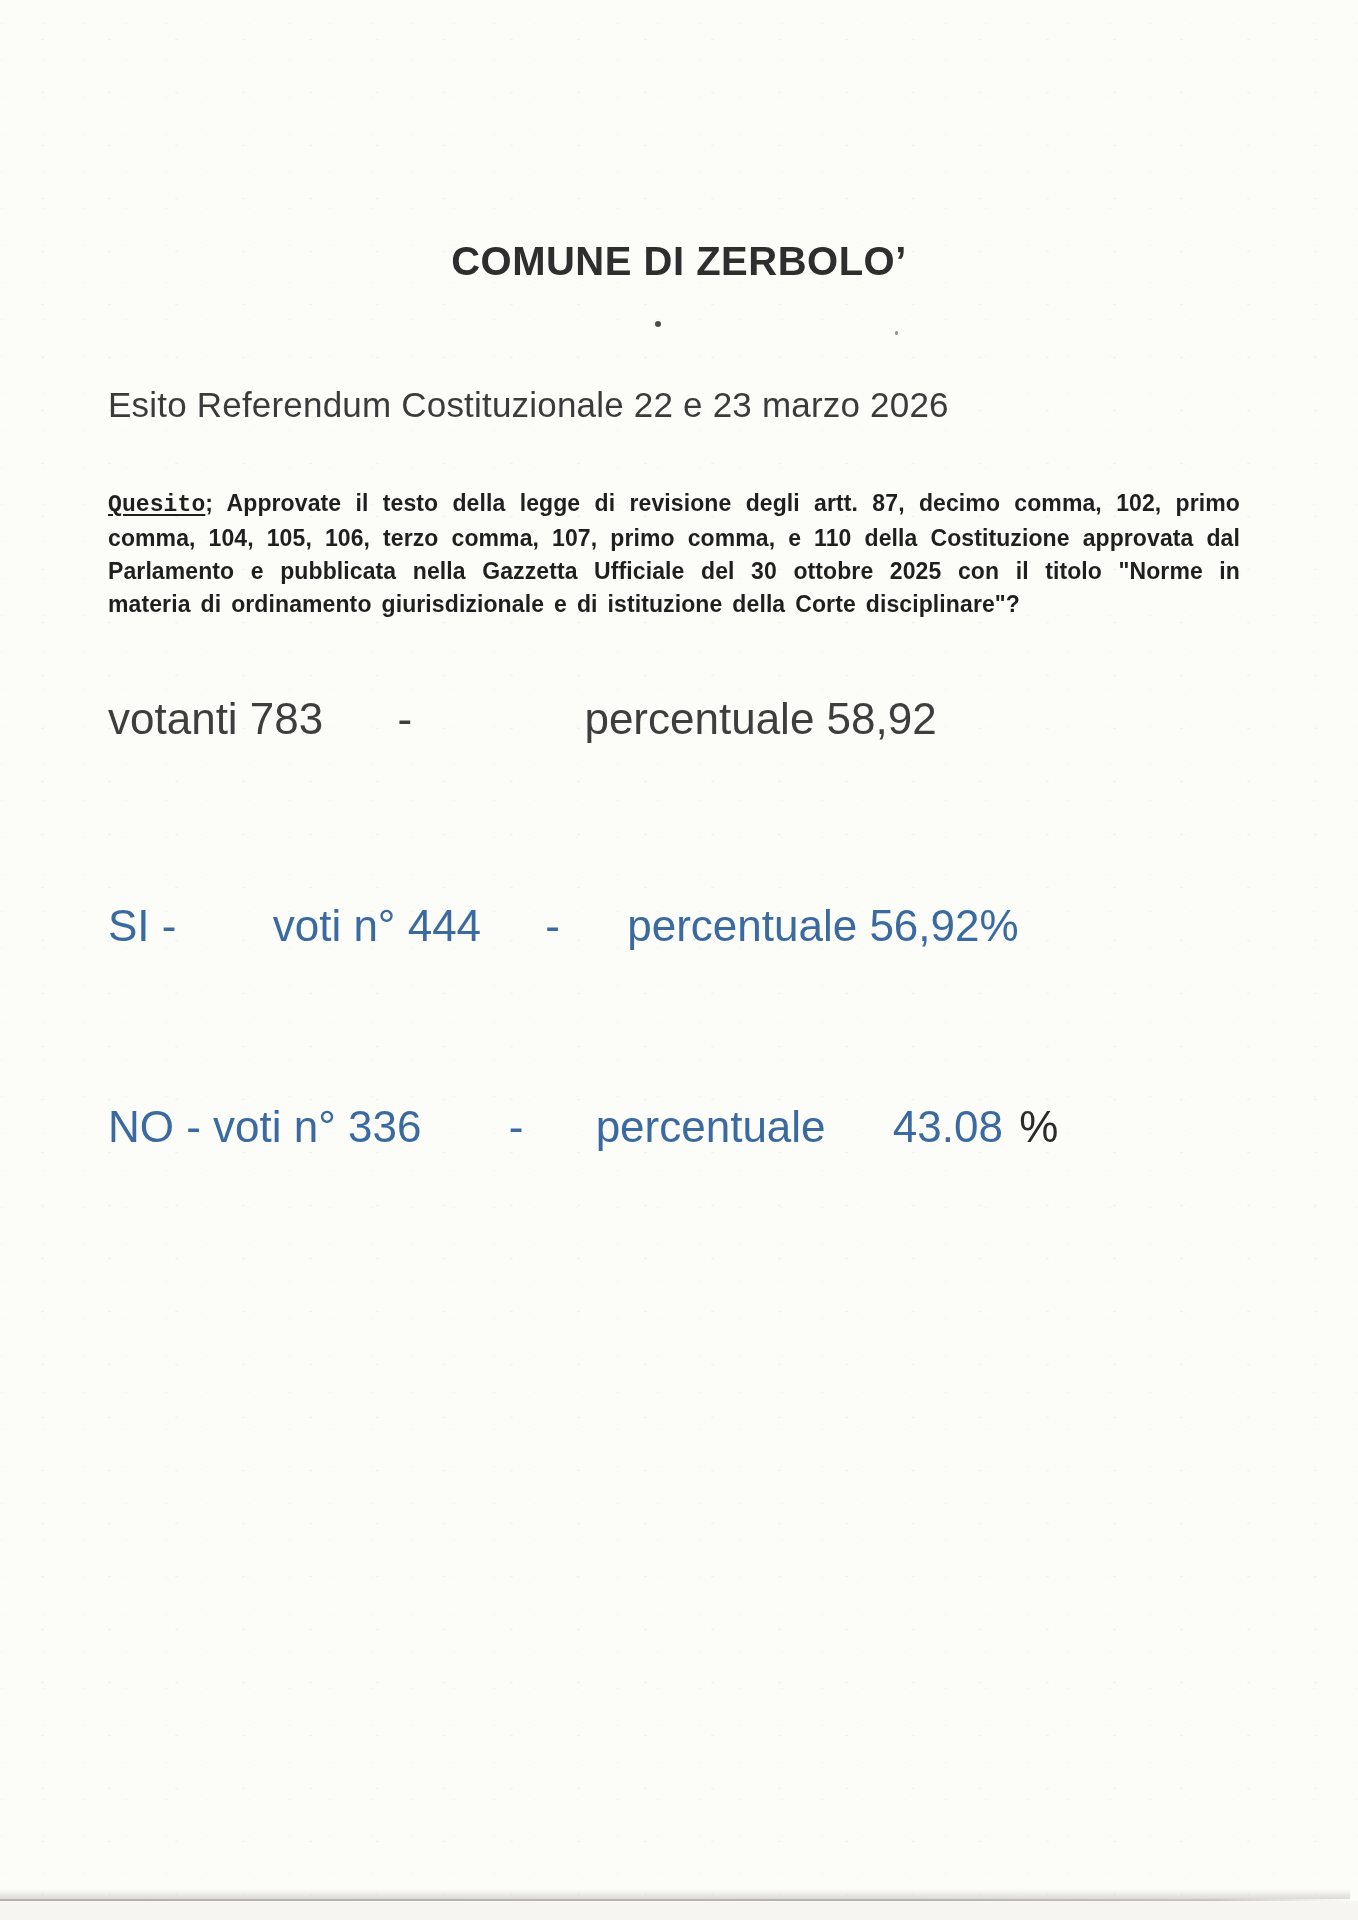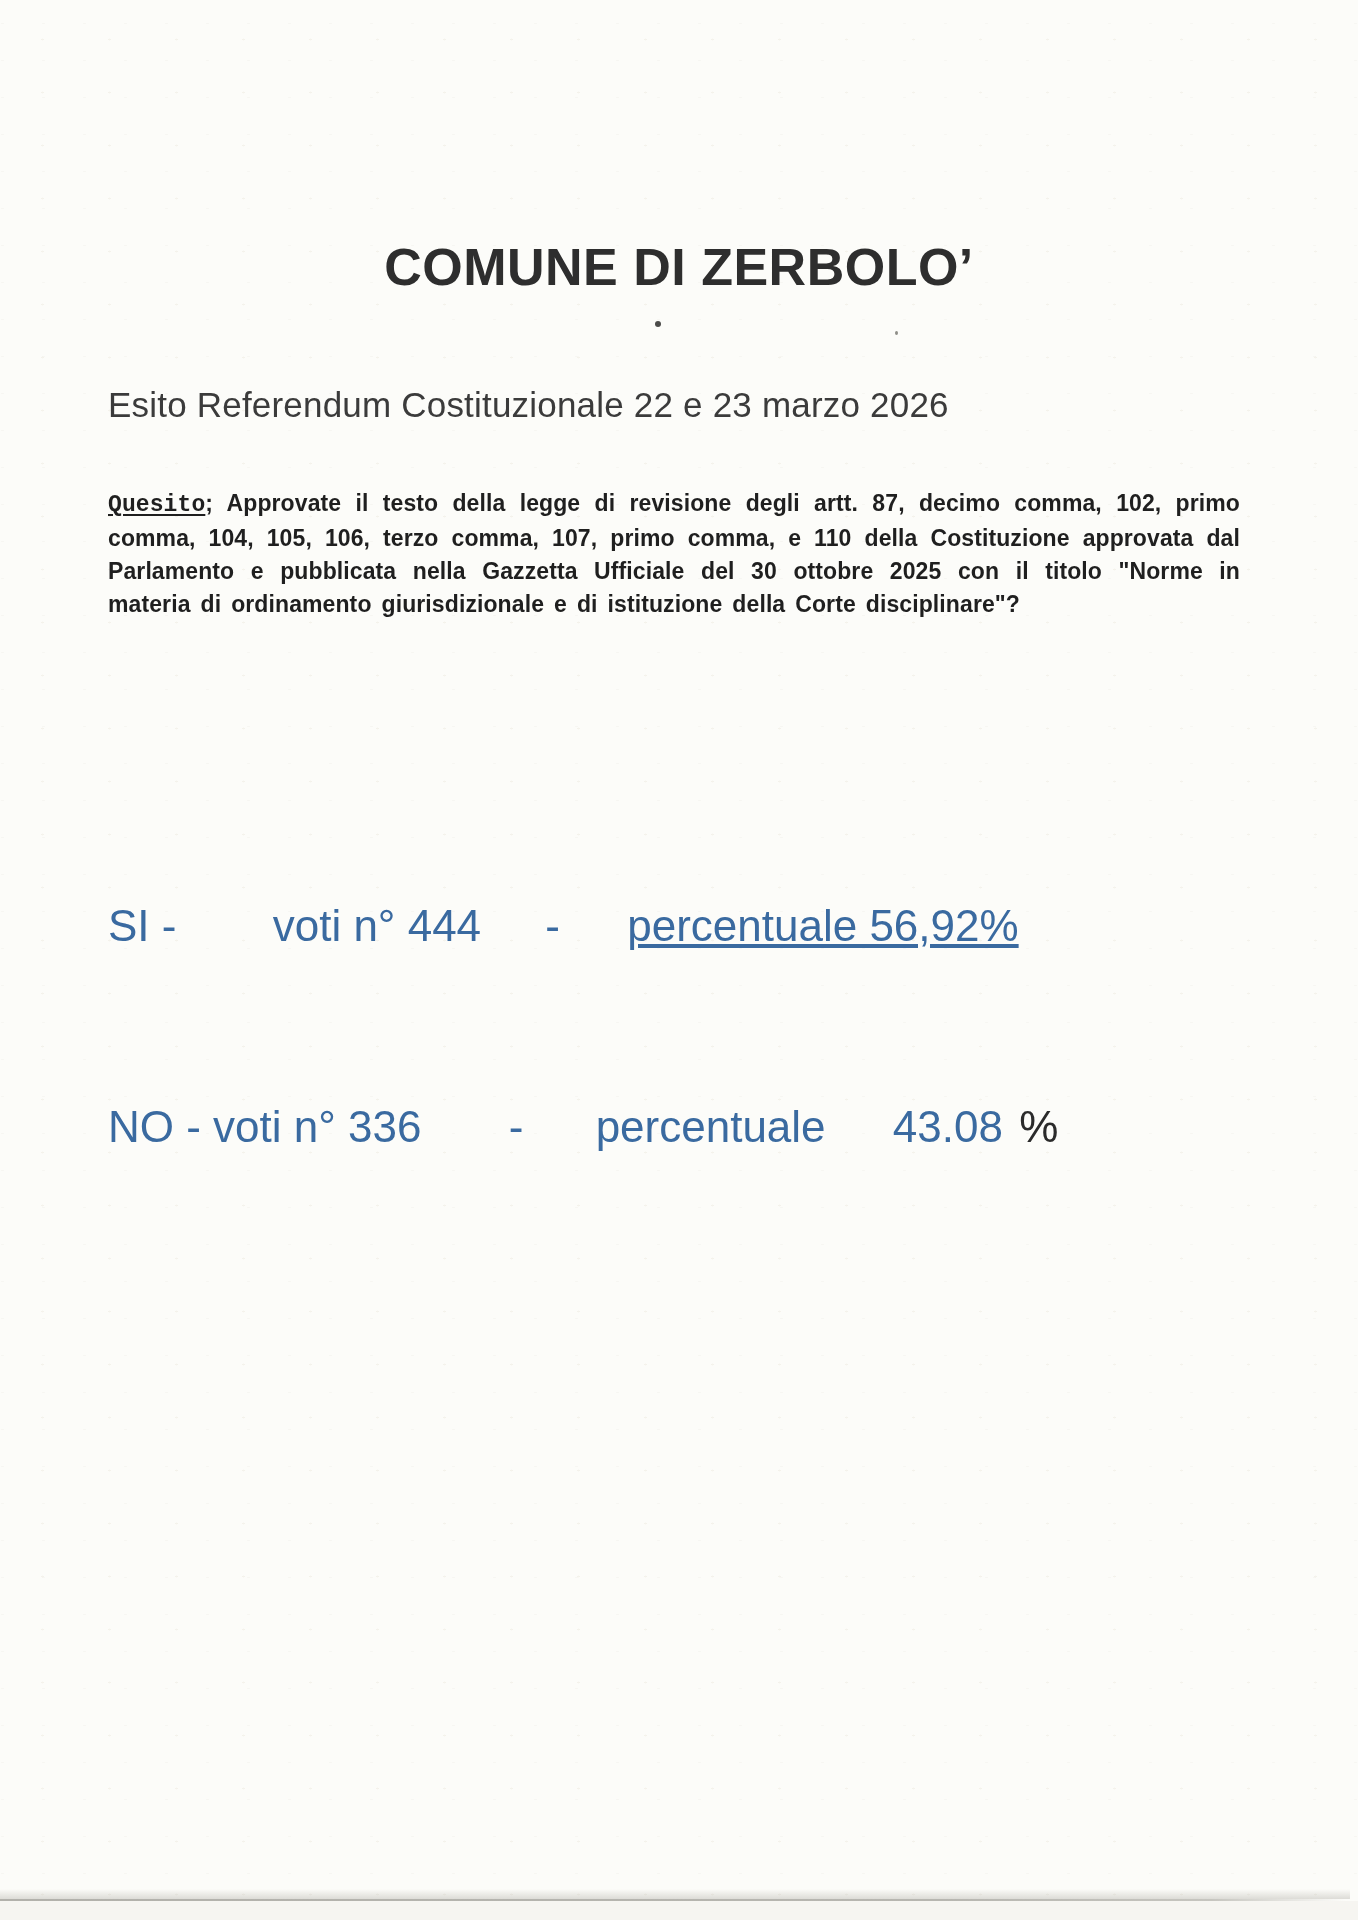--- a/index.html
+++ b/index.html
@@ -21,21 +21,21 @@
       radial-gradient(rgba(210,202,184,0.20) 1.2px, rgba(0,0,0,0) 1.3px),
       radial-gradient(rgba(214,208,192,0.12) 1px, rgba(0,0,0,0) 1.1px);
     background-size:67px 53px, 41px 37px;
     background-position:9px 13px, 23px 5px;
     font-family:"Liberation Sans", sans-serif;
   }
   .title{
     position:absolute;top:240px;left:0;right:0;
     margin:0;
     text-align:center;
-    font-size:52px;line-height:1.05;
+    font-size:40px;line-height:1.05;
     font-weight:700;
     letter-spacing:0.5px;
     color:var(--ink);
   }
   .scan-dot{position:absolute;border-radius:50%;}
   .dot1{left:655px;top:321px;width:6px;height:6px;background:#4c4c4a;}
   .dot2{left:895px;top:331px;width:3px;height:4px;background:#8f8e88;}
   .subtitle{
     position:absolute;top:386px;left:108px;
     font-size:35px;line-height:1.1;
@@ -65,21 +65,21 @@
   .row span{display:inline-block;}
   .row-turnout-top{top:696px;}
   .row-yes{top:903px;color:var(--blue);}
   .row-no{top:1062px;color:var(--blue);margin-top:42px;}
   .row-turnout-bottom{top:1212px;}
   
   .row-turnout-top .seg-dash{margin-left:62px;}
   .row-turnout-top .seg-value{margin-left:160px;}
   .row-yes .seg-votes{margin-left:84px;}
   .row-yes .seg-dash{margin-left:52px;}
-  .row-yes .seg-value{margin-left:55px;text-decoration:underline;}
+  .row-yes .seg-value{margin-left:55px;}
   .row-no .seg-dash{margin-left:75px;}
   .row-no .seg-word{margin-left:60px;}
   .row-no .seg-number{margin-left:55px;}
   .row-no .seg-pct{margin-left:4px;color:#2b2b2b;}
   .row-turnout-bottom .seg-dash{margin-left:72px;}
   .row-turnout-bottom .seg-value{margin-left:172px;}
   
   .edge-shadow{
     position:absolute;left:0;top:1889px;width:1350px;height:10px;
     background:linear-gradient(to bottom, rgba(190,188,180,0), rgba(182,180,172,0.45));
@@ -100,20 +100,25 @@
 
   <h1 class="title">COMUNE DI ZERBOLO’</h1>
 
   <div class="scan-dot dot1"></div>
   <div class="scan-dot dot2"></div>
 
   <div class="subtitle">Esito Referendum Costituzionale 22 e 23 marzo 2026</div>
 
   <p class="question"><span class="q-label">Quesito</span><span>; </span><span>Approvate il testo della legge di revisione degli artt. 87, decimo comma, 102, primo comma, 104, 105, 106, terzo comma, 107, primo comma, e 110 della Costituzione approvata dal Parlamento e pubblicata nella Gazzetta Ufficiale del 30 ottobre 2025 con il titolo "Norme in materia di ordinamento giurisdizionale e di istituzione della Corte disciplinare"?</span></p>
 
+  <div class="row row-turnout-top">
+    <span class="seg-label">votanti 783</span>
+    <span class="seg-dash">-</span>
+    <span class="seg-value">percentuale 58,92</span>
+  </div>
 
   <div class="row row-yes">
     <span class="seg-label">SI -</span>
     <span class="seg-votes">voti n° 444</span>
     <span class="seg-dash">-</span>
     <span class="seg-value">percentuale 56,92%</span>
   </div>
 
   <div class="row row-no">
     <span class="seg-label">NO - voti n° 336</span>

